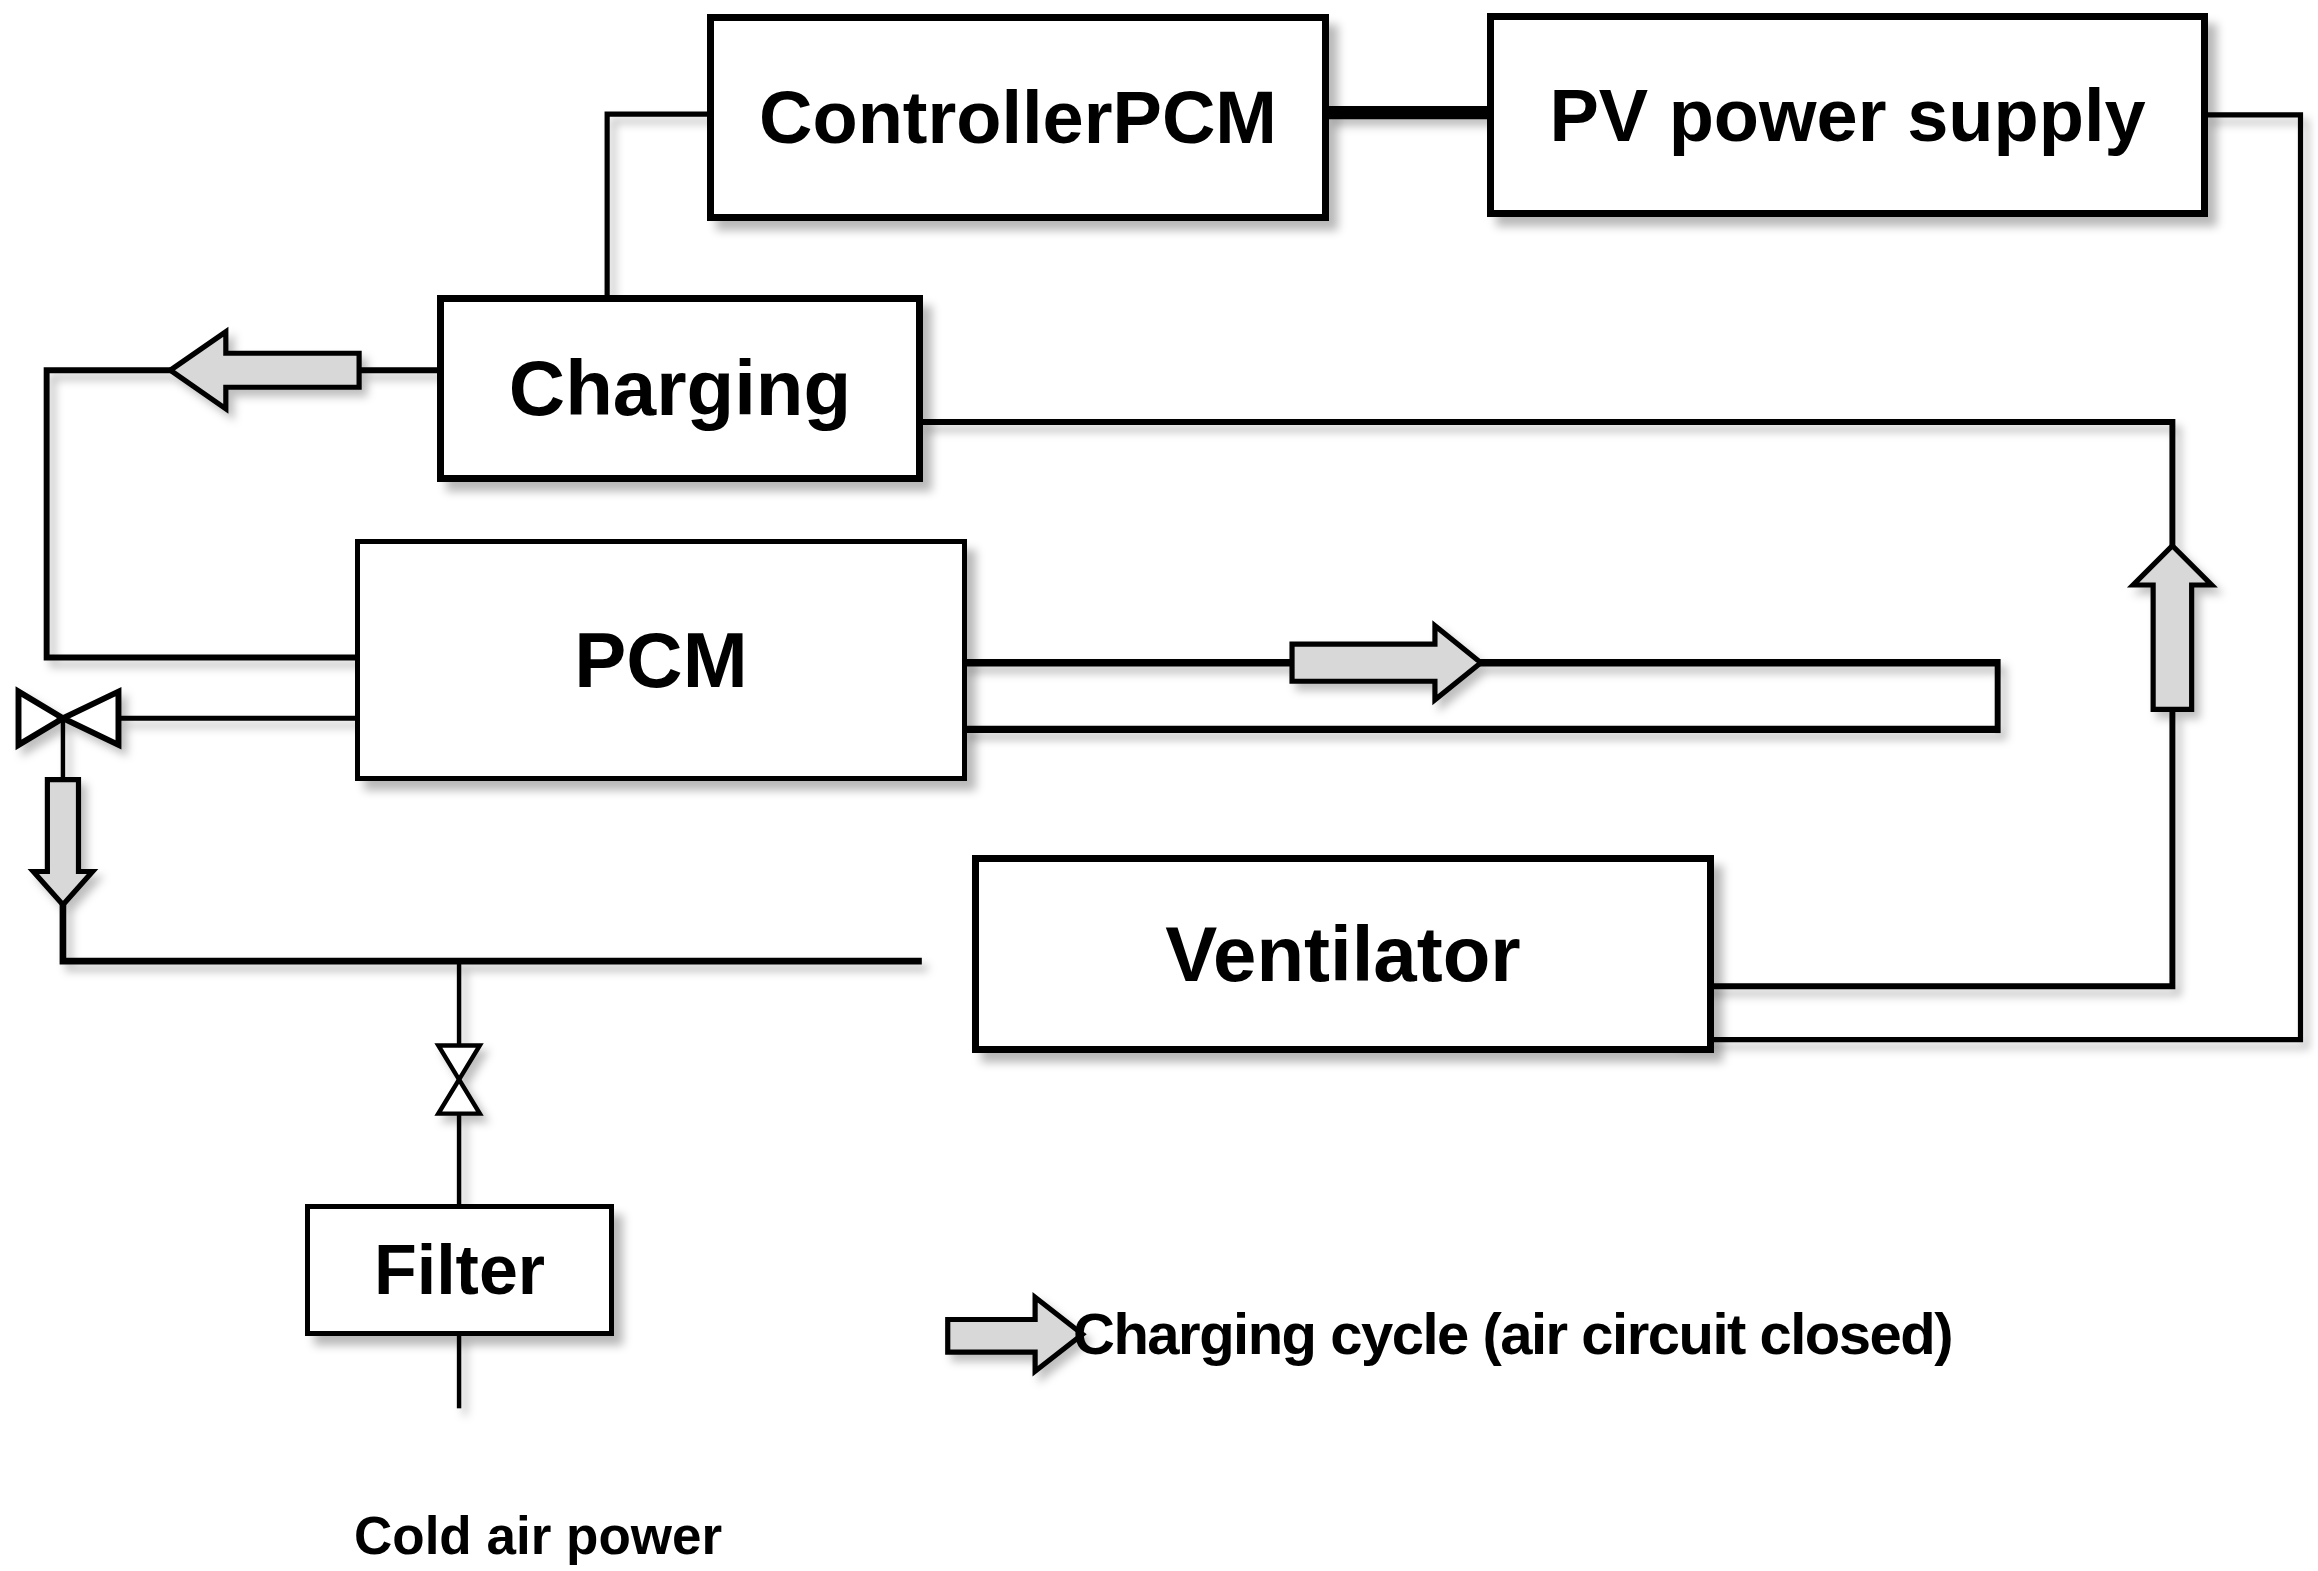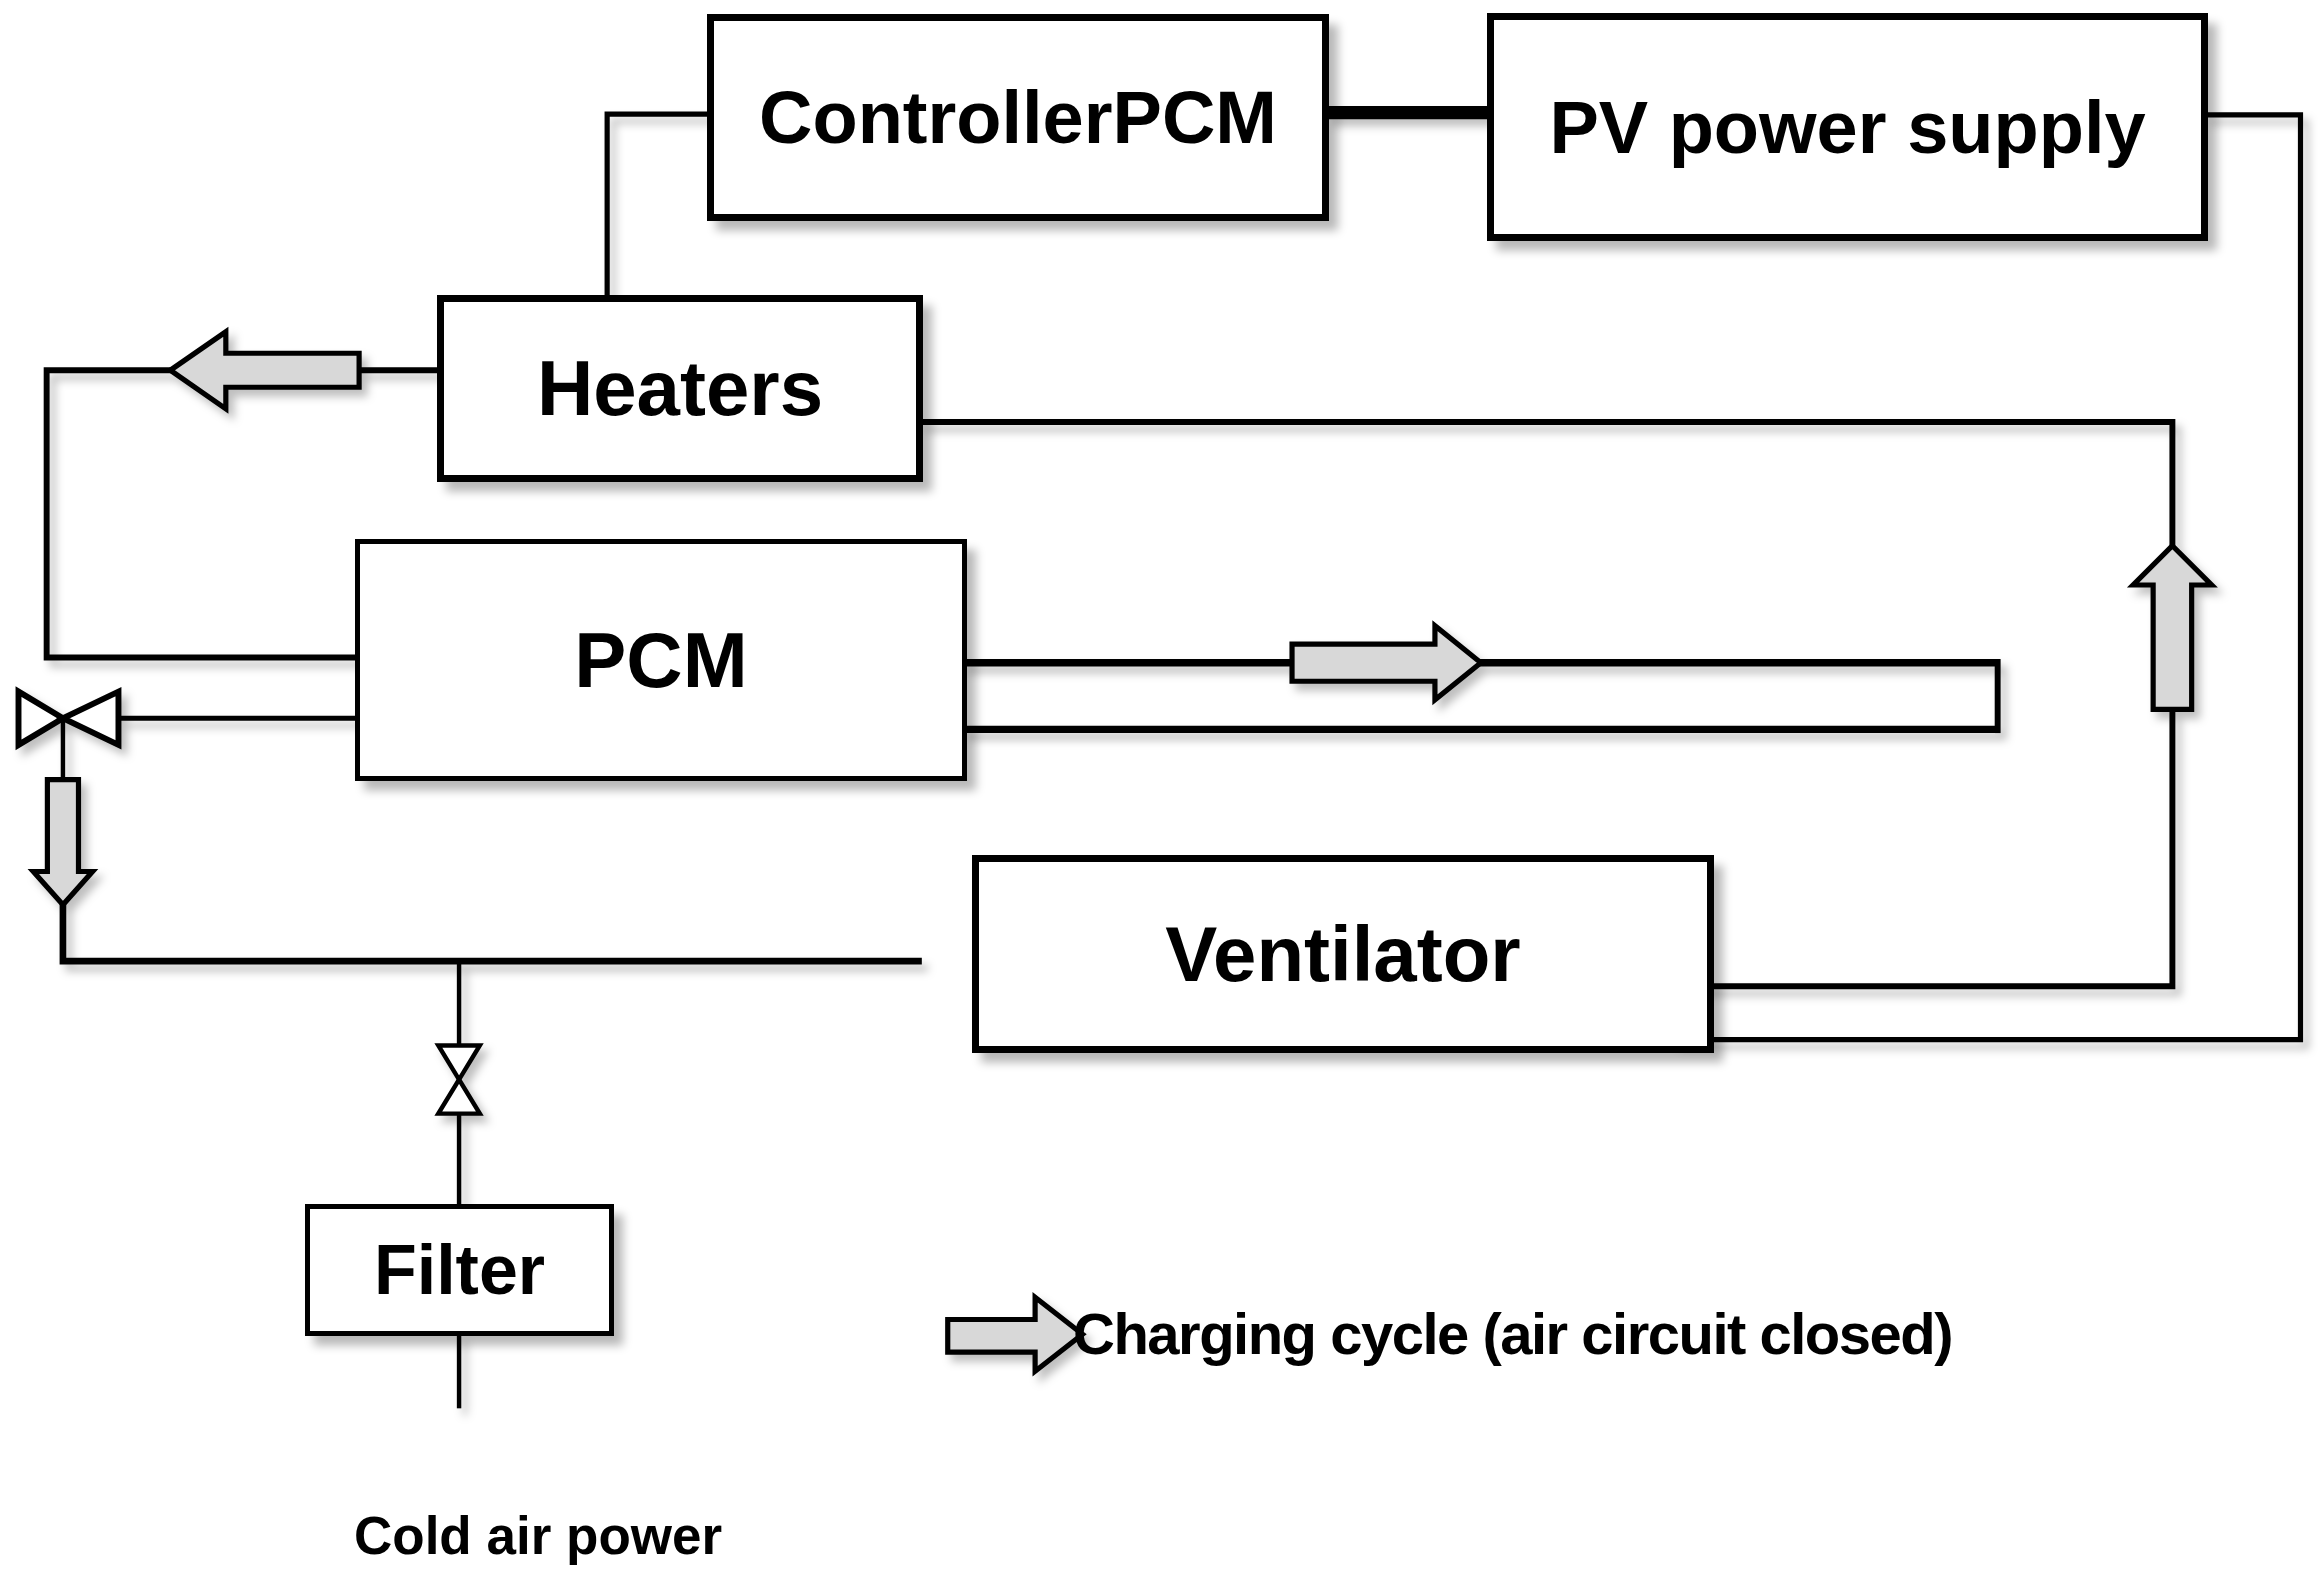--- a/index.html
+++ b/index.html
@@ -25,21 +25,21 @@
     display:flex;
     align-items:center;
     justify-content:center;
     text-align:center;
     font-weight:700;
     color:#000000;
     box-shadow:9px 10.4px 9px rgba(0,0,0,0.28);
     z-index:2;
   }
   #box-controller{left:707px;top:14px;width:622px;height:207px;flex-direction:row;font-size:74px;line-height:1.32;}
-  #box-pv{left:1487px;top:13.3px;width:721px;height:228px;font-size:74px;}
+  #box-pv{left:1487px;top:13.3px;width:721px;height:204px;font-size:74px;}
   #box-heaters{left:437px;top:295px;width:486px;height:187px;font-size:78px;}
   #box-pcm{left:355px;top:539px;width:612px;height:242px;font-size:78px;border-width:5.2px;}
   #box-ventilator{left:972px;top:855px;width:742px;height:198px;font-size:78px;}
   #box-filter{left:305px;top:1204px;width:309px;height:132px;font-size:70px;border-width:5.2px;}
   .caption{
     position:absolute;
     color:#000000;
     font-weight:700;
     white-space:nowrap;
     z-index:2;
@@ -99,21 +99,21 @@
     </g>
   </svg>
 
   <div class="box" id="box-controller">
     <div>Controller</div>
     <div>PCM</div>
   </div>
 
   <div class="box" id="box-pv">PV power supply</div>
 
-  <div class="box" id="box-heaters">Heaters</div>
+  <div class="box" id="box-heaters">Charging</div>
 
   <div class="box" id="box-pcm">PCM</div>
 
   <div class="box" id="box-ventilator">Ventilator</div>
 
   <div class="box" id="box-filter">Filter</div>
 
   <div class="caption" id="legend-text">Charging cycle (air circuit closed)</div>
 
   <div class="caption" id="cold-air-text">Cold air power</div>

